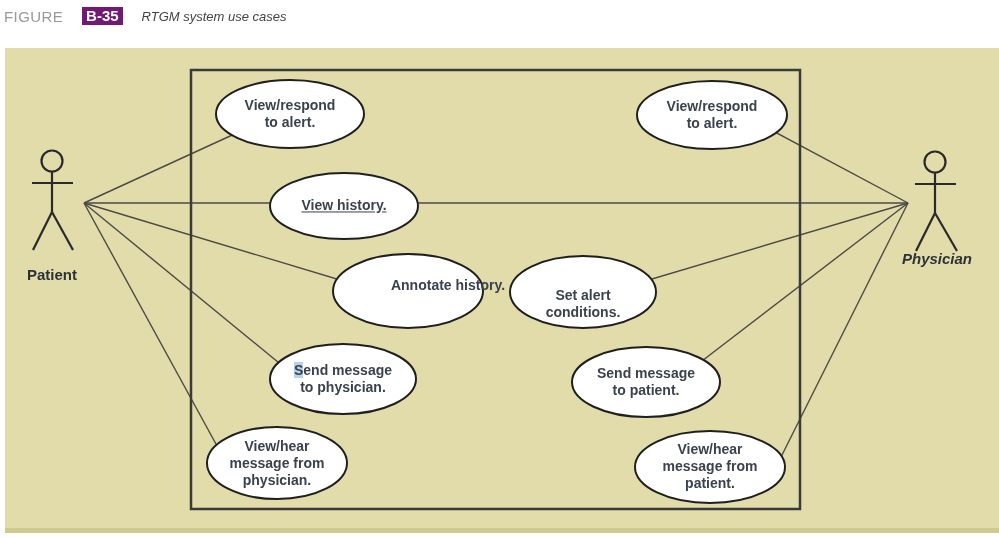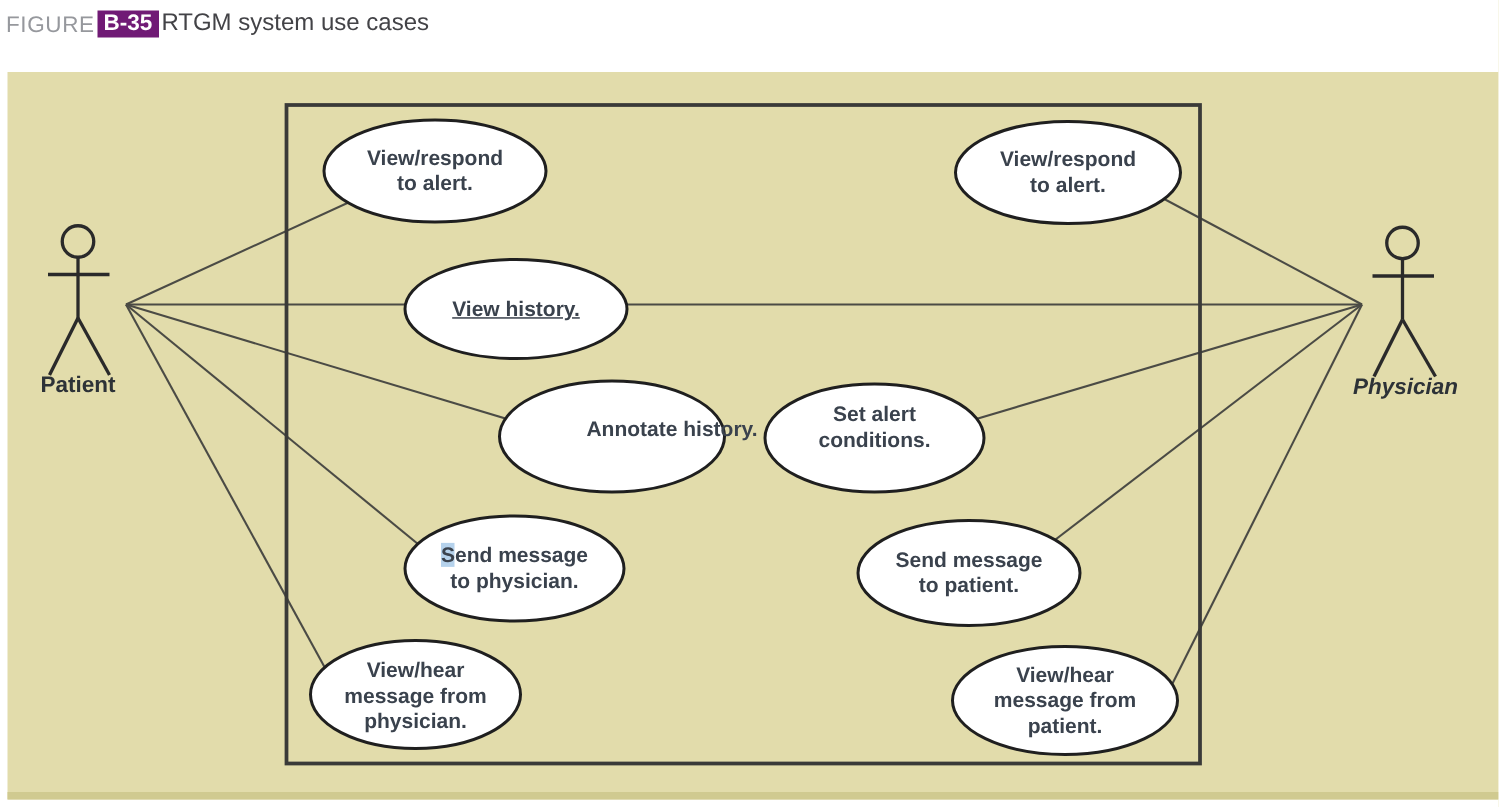--- a/index.html
+++ b/index.html
@@ -4,28 +4,28 @@
 <style>
   html,body { margin:0; padding:0; }
   #app {
     position:relative; width:999px; height:538px;
     background:#ffffff; overflow:hidden;
     font-family:"Liberation Sans", sans-serif;
   }
   
   #figure-header {
     position:absolute; left:4px; top:5px; height:22px;
-    display:flex; align-items:center; gap:2px;
+    display:flex; align-items:center; gap:19px;
   }
   .fig-word { color:#96989d; font-size:15px; letter-spacing:.4px; }
   .fig-badge {
     background:#701a75; color:#ffffff; font-weight:700;
     font-size:15px; padding:1px 4px 2px 4px; line-height:1;
   }
-  .fig-caption { color:#434347; font-size:16px; }
+  .fig-caption { font-style:italic; color:#434347; font-size:13px; }
   
   #diagram-panel {
     position:absolute; left:5px; top:48px; width:994px; height:480px;
     background:#e2dcab; border-bottom:5px solid #d0ca90;
   }
   #diagram-svg { position:absolute; left:0; top:0; }
   
   .uc-label {
     position:absolute; width:124px;
     transform:translate(-50%,-50%);
@@ -97,29 +97,29 @@
       <line x1="935" y1="213" x2="957" y2="251"></line>
     </g>
   </svg>
 
   <div class="uc-label" style="left:290px; top:114px;">View/respond
 to alert.</div>
   <div class="uc-label" style="left:712px; top:115px;">View/respond
 to alert.</div>
   <div class="uc-label" style="left:344px; top:206px;text-decoration:underline;">View history.</div>
   <div class="uc-label" style="left:408px; top:286px;margin-left:40px;">Annotate history.</div>
-  <div class="uc-label" style="left:583px; top:285px;">Set alert
+  <div class="uc-label" style="left:583px; top:304px;">Set alert
 conditions.</div>
   <div class="uc-label" style="left:343px; top:379px;"><span class="sel-hl">S</span><span>end message
 to physician.</span></div>
   <div class="uc-label" style="left:646px; top:382px;">Send message
 to patient.</div>
   <div class="uc-label" style="left:277px; top:464px;">View/hear
 message from
 physician.</div>
   <div class="uc-label" style="left:710px; top:467px;">View/hear
 message from
 patient.</div>
 
-  <div class="actor-label" style="left:52px; top:257px;">Patient</div>
+  <div class="actor-label" style="left:52px; top:274px;">Patient</div>
   <div class="actor-label" style="left:937px; top:258px;font-style:italic;">Physician</div>
 
 </div>
 
 </body></html>

